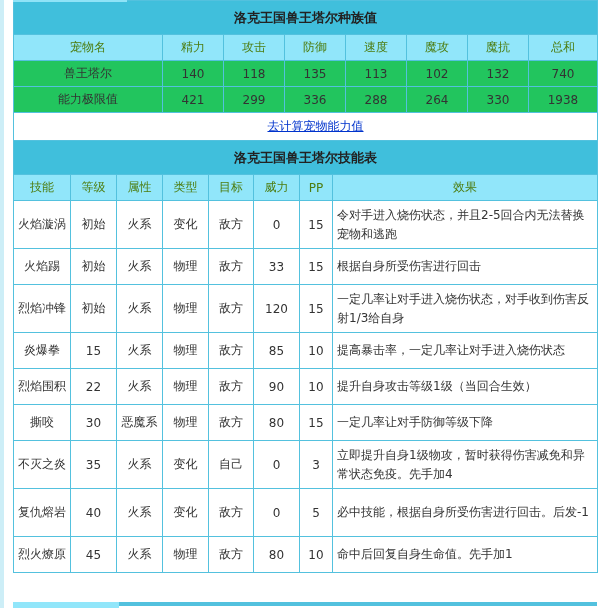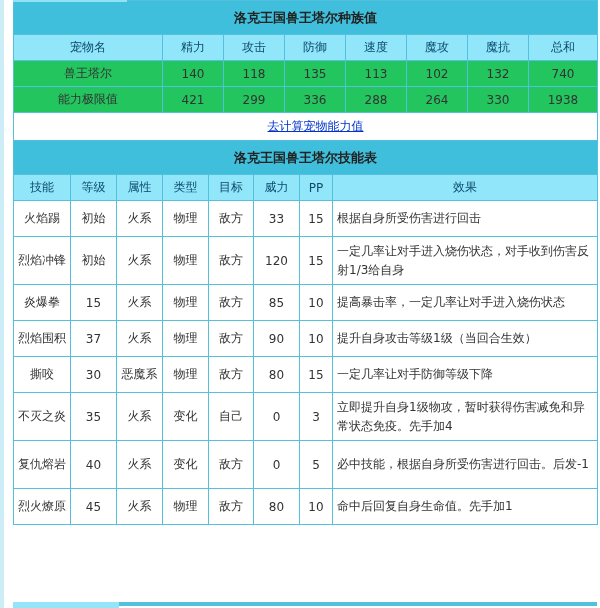--- a/index.html
+++ b/index.html
@@ -19,21 +19,21 @@
     }
     table {
       border-collapse: collapse; width: 584px; table-layout: fixed;
     }
     td, th {
       border: 1px solid #53c1de; text-align: center; padding: 0; font-weight: normal;
     }
     .title-row td {
       background: #40bfdc; color: #222222; font-weight: bold; font-size: 13px; height: 33px;
     }
-    .head-row td { background: #91e6fa; height: 25px; color: #0c4a6e; }
+    .head-row td { background: #91e6fa; height: 25px; color: #4d7c0f; }
     .data-row td { background: #22c55e; height: 25px; }
     .link-row td { background: #ffffff; height: 27px; }
     .link { color: #0033cc; text-decoration: underline; cursor: pointer; margin-left: 20px; }
     .skill-row td { background: #ffffff; }
     .skill-row td.eff { text-align: left; padding: 3px 4px; line-height: 19px; }
     .h1 { height: 36px; margin-left: 19px; }
     .h2 { height: 48px; }
     .bottom-bar {
       position: absolute; left: 13px; top: 602px; width: 584px; height: 4px; background: #53c1de;
     }
@@ -121,20 +121,30 @@
       <td>技能</td>
       <td>等级</td>
       <td>属性</td>
       <td>类型</td>
       <td>目标</td>
       <td>威力</td>
       <td>PP</td>
       <td>效果</td>
     </tr>
 
+    <tr class="skill-row h2">
+      <td>火焰漩涡</td>
+      <td>初始</td>
+      <td>火系</td>
+      <td>变化</td>
+      <td>敌方</td>
+      <td>0</td>
+      <td>15</td>
+      <td class="eff">令对手进入烧伤状态，并且2-5回合内无法替换宠物和逃跑</td>
+    </tr>
     <tr class="skill-row h1">
       <td>火焰踢</td>
       <td>初始</td>
       <td>火系</td>
       <td>物理</td>
       <td>敌方</td>
       <td>33</td>
       <td>15</td>
       <td class="eff">根据自身所受伤害进行回击</td>
     </tr>
@@ -153,21 +163,21 @@
       <td>15</td>
       <td>火系</td>
       <td>物理</td>
       <td>敌方</td>
       <td>85</td>
       <td>10</td>
       <td class="eff">提高暴击率，一定几率让对手进入烧伤状态</td>
     </tr>
     <tr class="skill-row h1">
       <td>烈焰围积</td>
-      <td>37</td>
+      <td>22</td>
       <td>火系</td>
       <td>物理</td>
       <td>敌方</td>
       <td>90</td>
       <td>10</td>
       <td class="eff">提升自身攻击等级1级（当回合生效）</td>
     </tr>
     <tr class="skill-row h1">
       <td>撕咬</td>
       <td>30</td>

